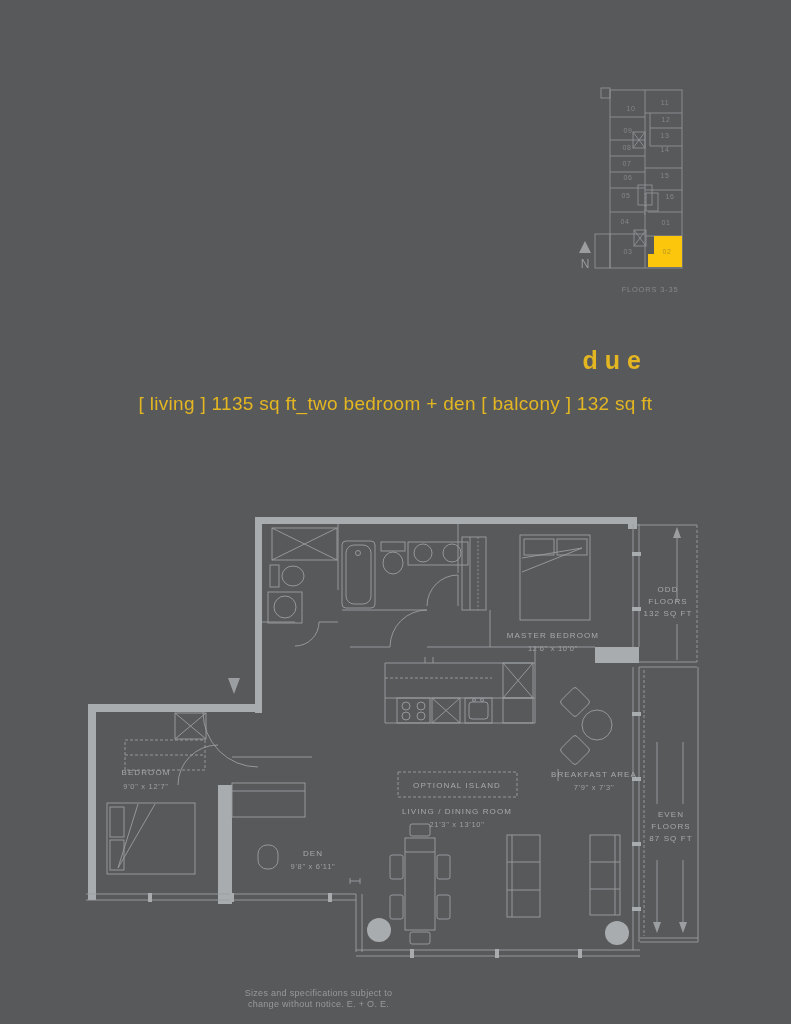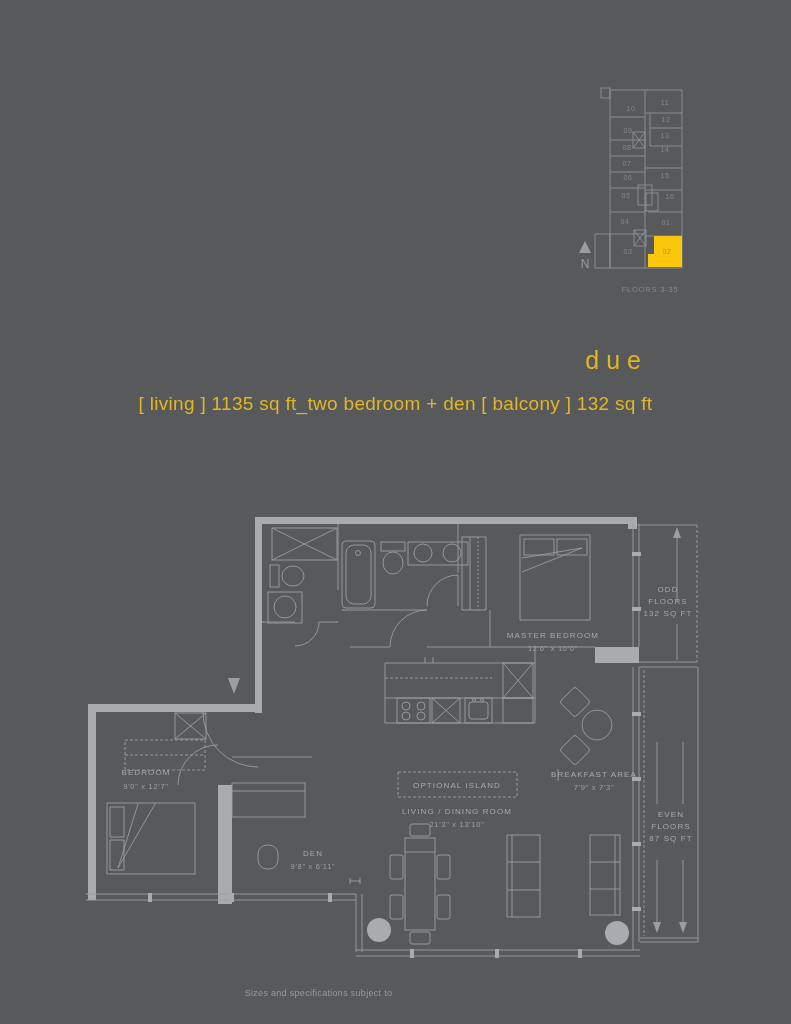--- a/index.html
+++ b/index.html
@@ -1,20 +1,20 @@
 <!DOCTYPE html>
 <html><head>
 <meta charset="utf-8">
 <style>
   html,body{margin:0;padding:0;background:#58595b;}
   .page{position:relative;width:791px;height:1024px;background:#58595b;overflow:hidden;
         font-family:"Liberation Sans",sans-serif;}
   .keyplan{position:absolute;left:570px;top:85px;}
   .title{position:absolute;top:346px;left:0;width:648px;text-align:right;
-         color:#e3b622;font-size:25px;letter-spacing:7px;font-weight:400;}
+         color:#e3b622;font-size:25px;letter-spacing:7px;font-weight:700;}
   .subtitle{position:absolute;top:393px;left:0;width:791px;text-align:center;
          color:#e3b622;font-size:19px;letter-spacing:0.3px;}
   .plan{position:absolute;left:80px;top:512px;}
   .footer{position:absolute;top:988px;left:0;width:637px;text-align:center;
           color:#97999c;font-size:9px;line-height:11px;letter-spacing:0.3px;}
   
   .w{fill:#a9acaf;stroke:none;}
   .t{stroke:#9b9ea1;stroke-width:0.9;fill:none;}
   .d{stroke:#9b9ea1;stroke-width:0.9;fill:none;stroke-dasharray:3 2;}
   .d2{stroke:#9b9ea1;stroke-width:0.8;fill:none;stroke-dasharray:2 2;}
@@ -284,15 +284,16 @@
         <rect class="t" x="477" y="27" width="30" height="16"></rect>
         <path class="t" d="M442 46 L502 36 M442 60 L502 36"></path>
       </g>
       <text class="lbl" x="473" y="126">MASTER BEDROOM</text>
       <text class="dim" x="473" y="139">12'6" x 10'0"</text>
     </g>
   </svg>
 
   <div class="footer">
     <div>Sizes and specifications subject to</div>
+    <div>change without notice. E. + O. E.</div>
   </div>
 
 </div>
 
 </body></html>

